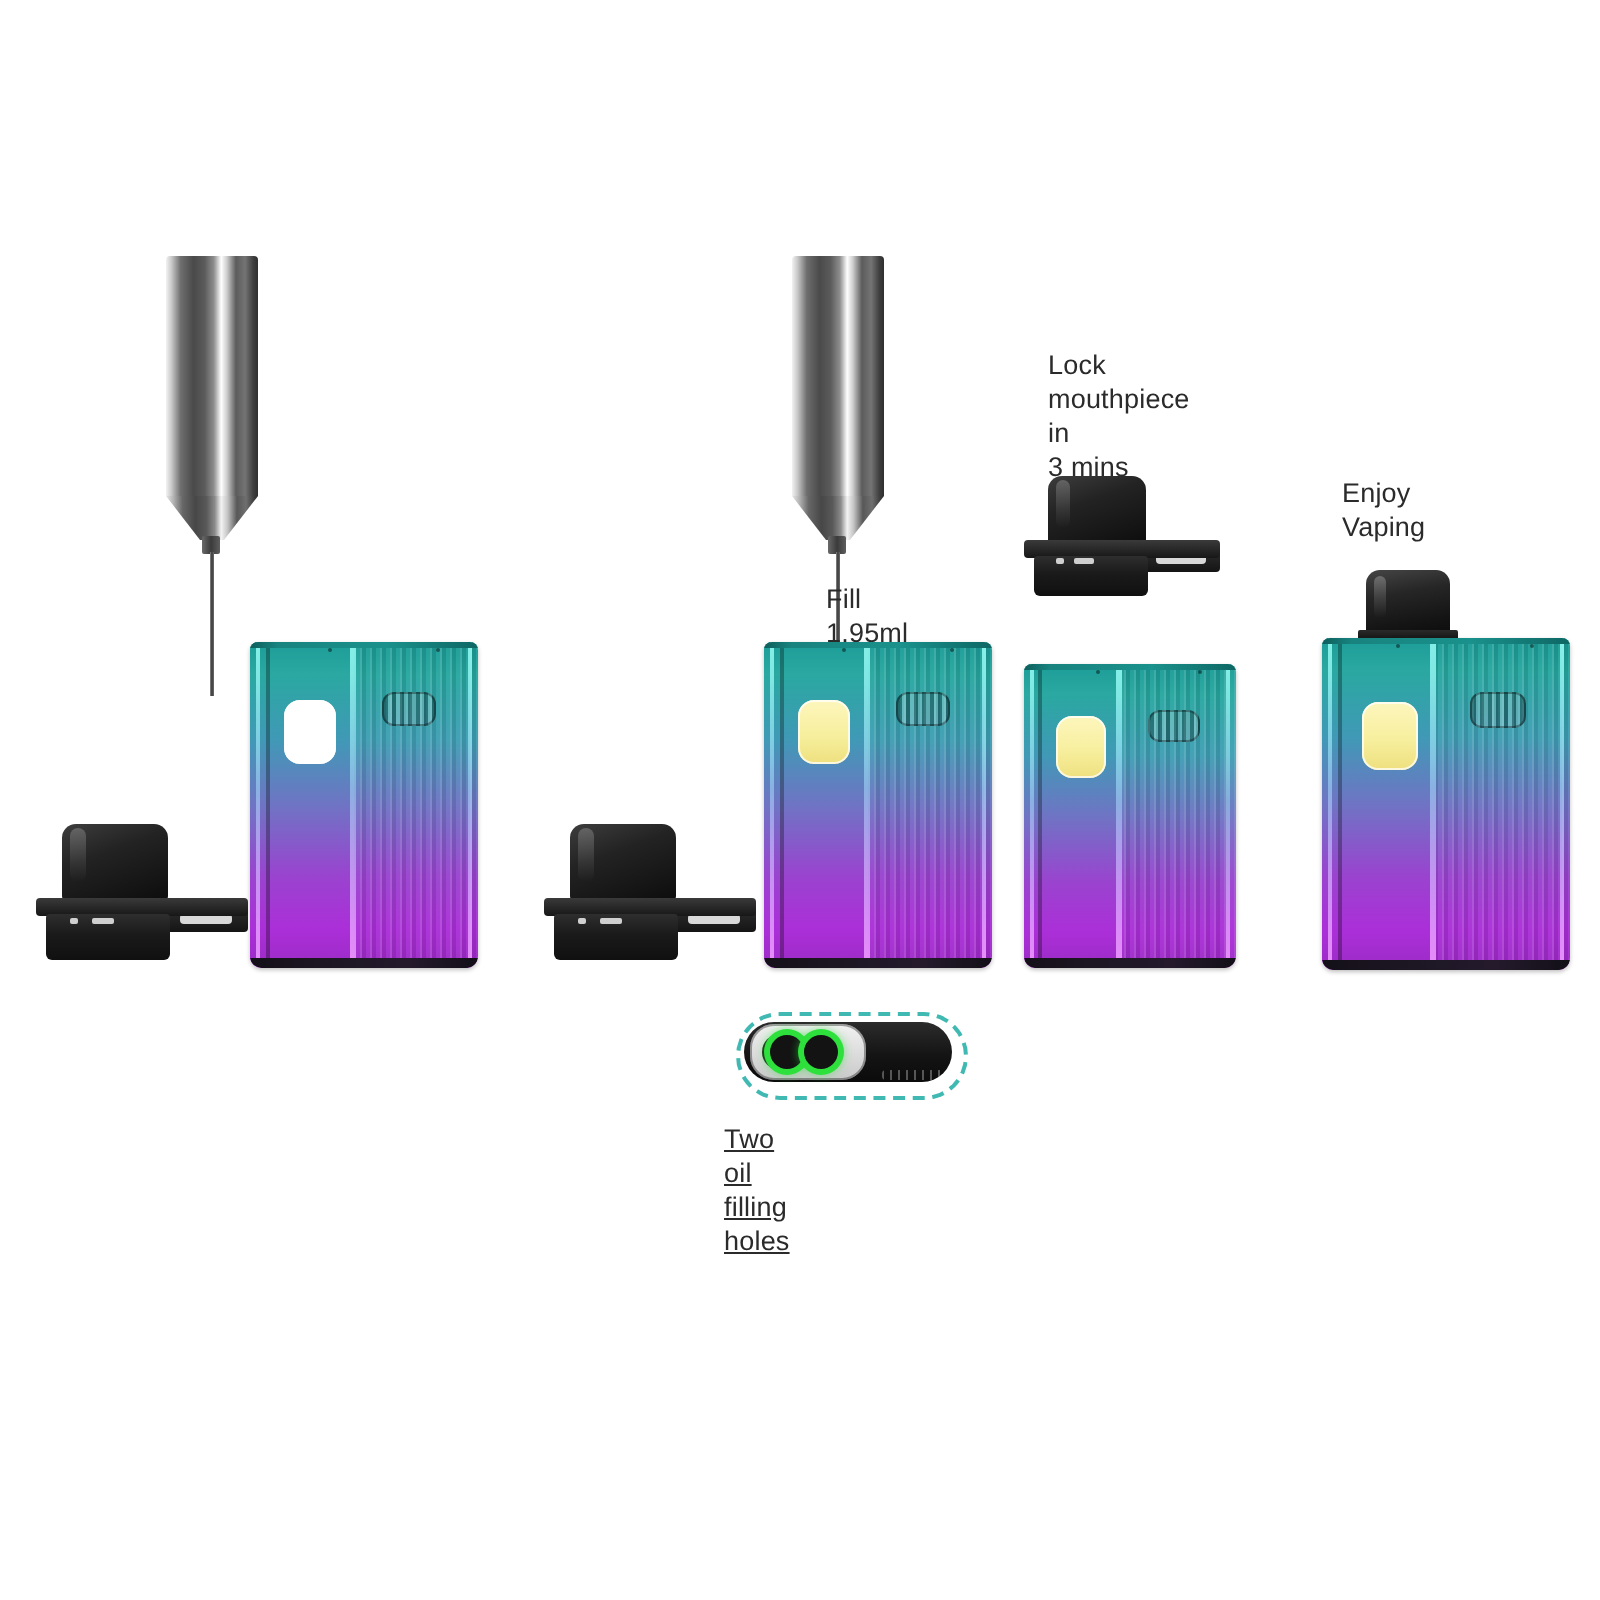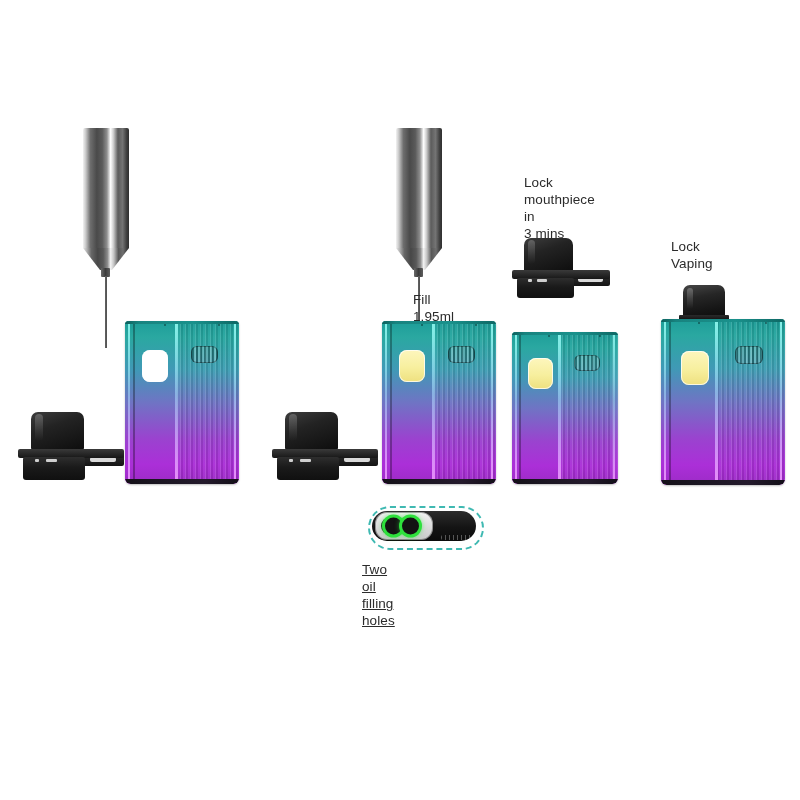--- a/index.html
+++ b/index.html
@@ -333,21 +333,21 @@
         <div class="dev-screw" style="left:82%;"></div>
         <div class="dev-bottom"></div>
       </div>
       <div class="win filled" style="left:16px;top:26px;width:25px;height:31px;"></div>
       <div class="grille" style="left:62px;top:23px;width:24px;height:14px;"></div>
     </div>
   </div>
 
   <div class="abs" style="left:0;top:0;">
 
-    <div class="caption" style="left:671px;top:238px;">Lock Vaping</div>
+    <div class="caption" style="left:671px;top:238px;">Enjoy Vaping</div>
 
     <div class="device" style="left:661px;top:285px;width:124px;height:200px;">
       <div class="mp-top" style="left:22px;top:0;width:42px;height:34px;"></div>
       <div class="mp-collar" style="left:18px;top:30px;width:50px;height:6px;"></div>
 
       <div class="dev-shell" style="top:34px;height:166px;">
         <div class="ribs"></div>
         <div class="flat-panel"></div>
         <div class="edge-hl" style="left:3px;"></div>
         <div class="edge-dk" style="left:8px;"></div>

